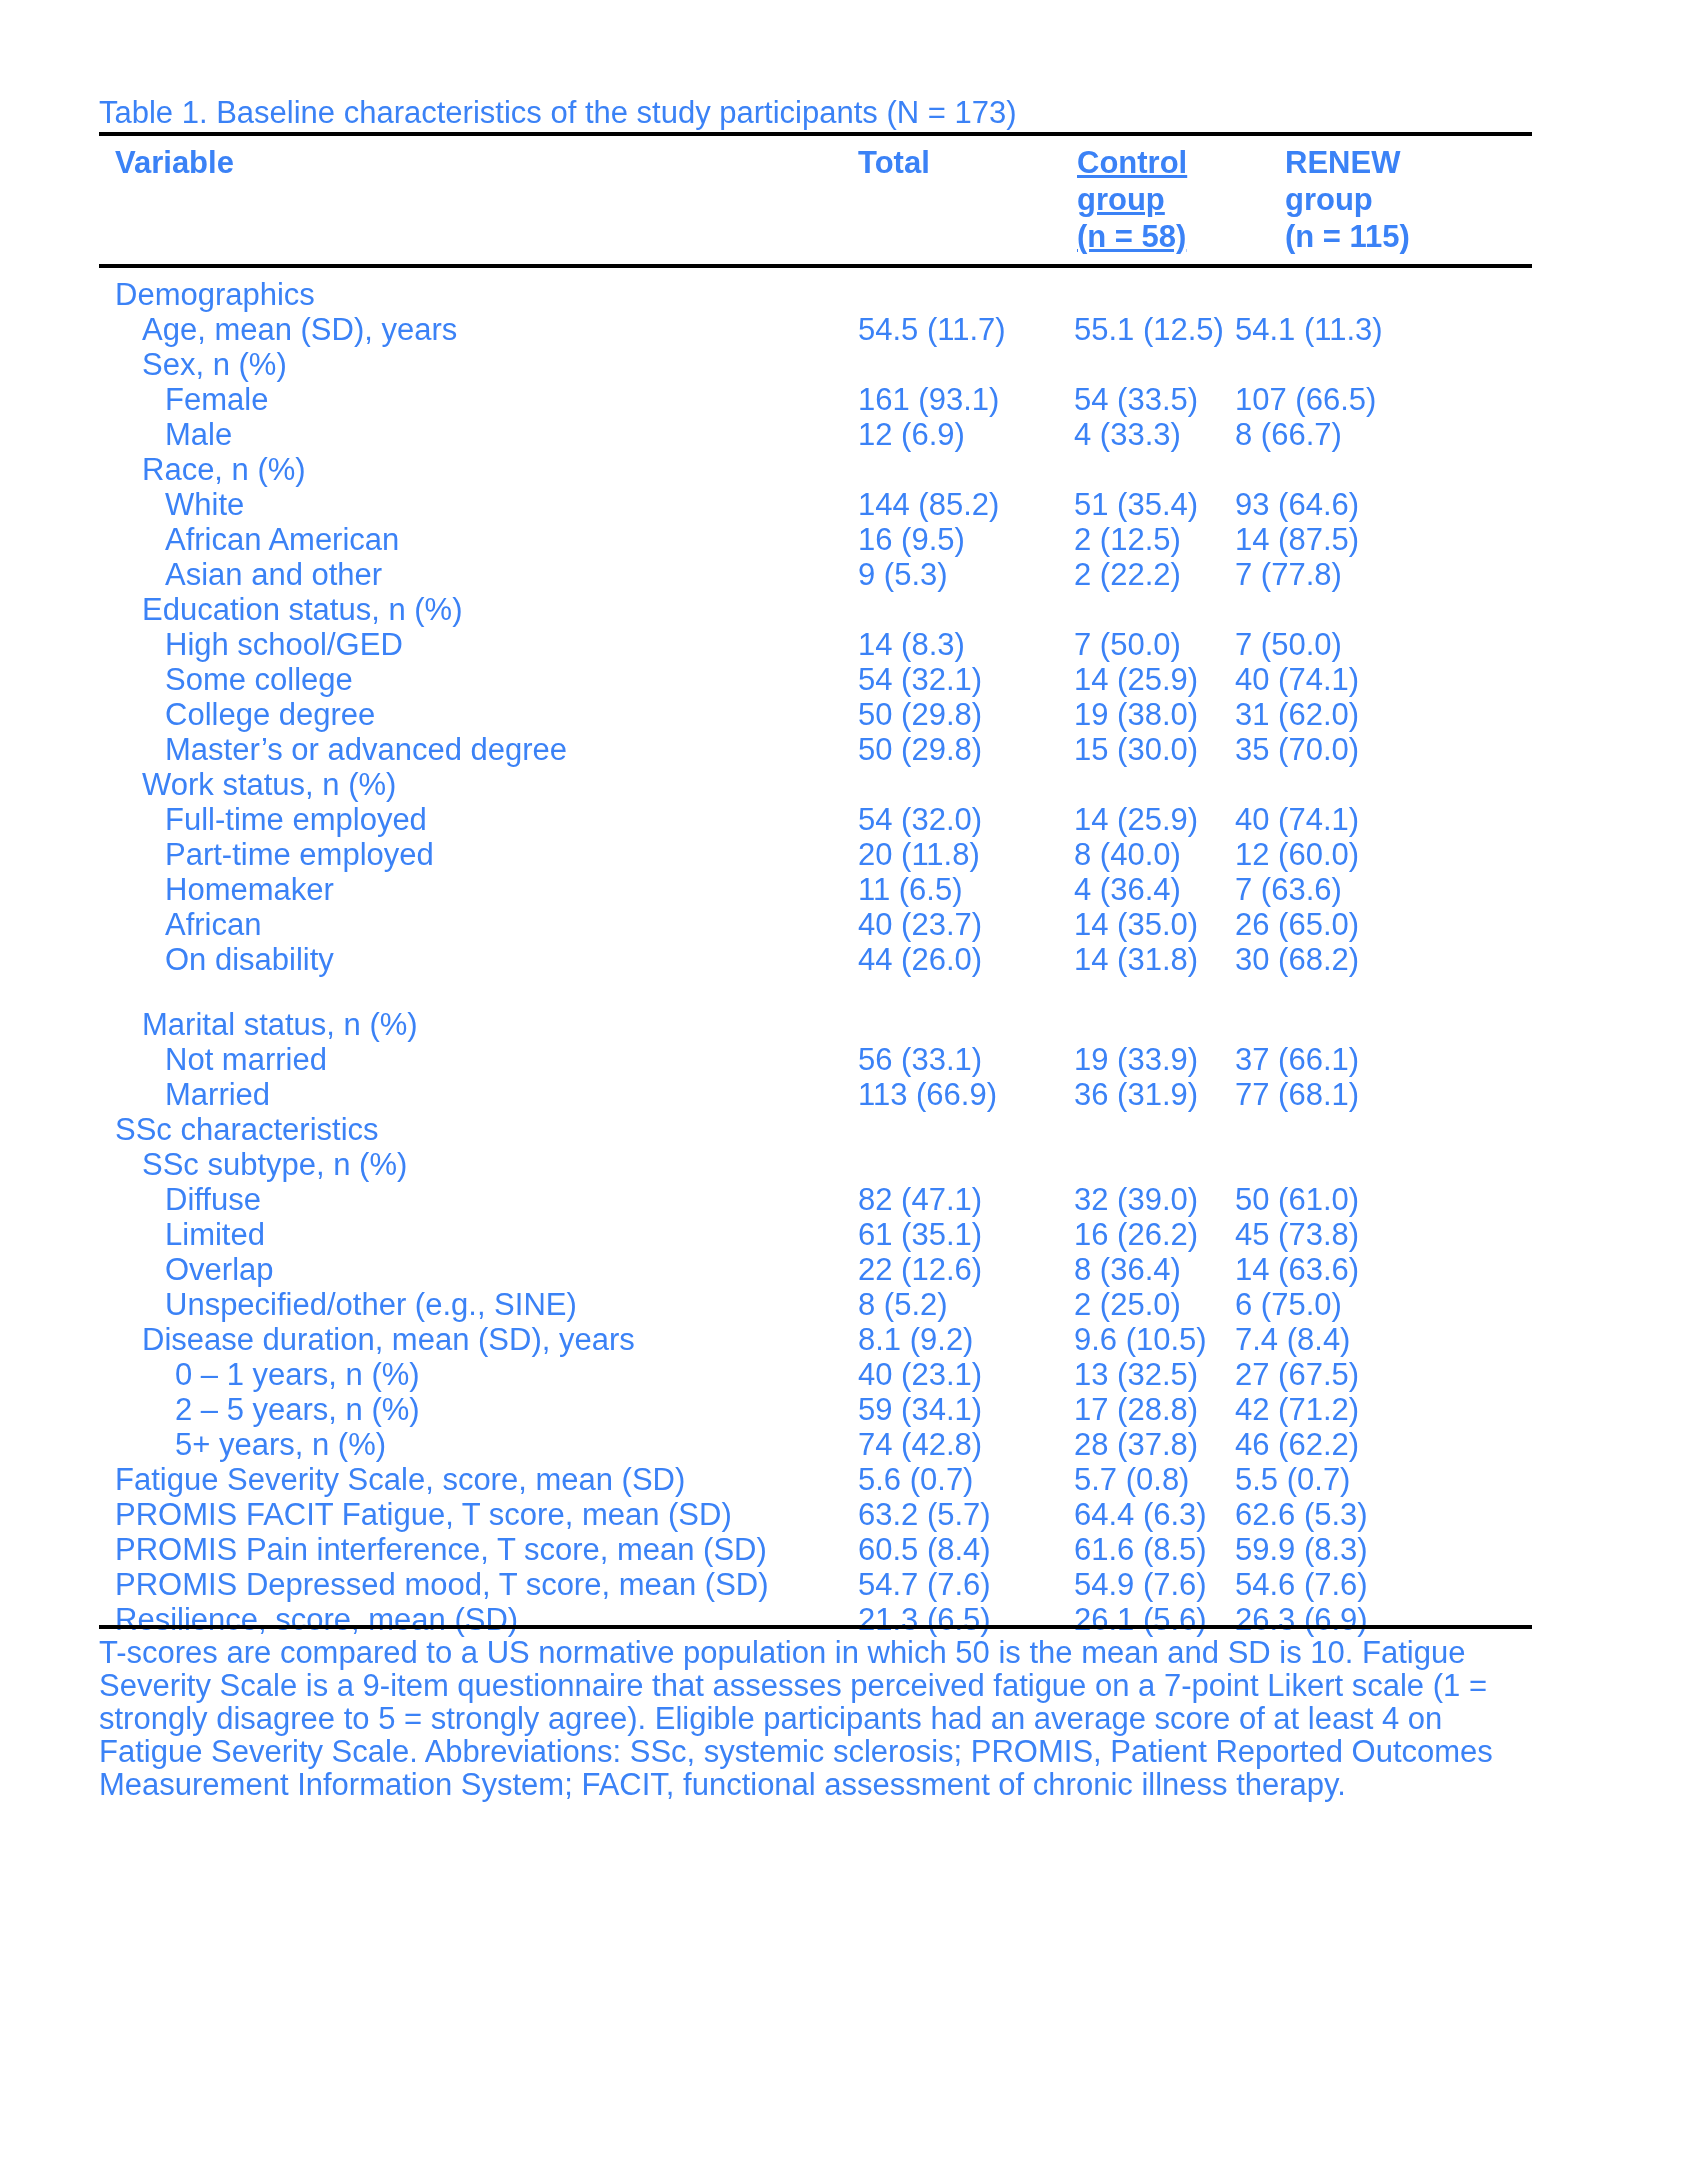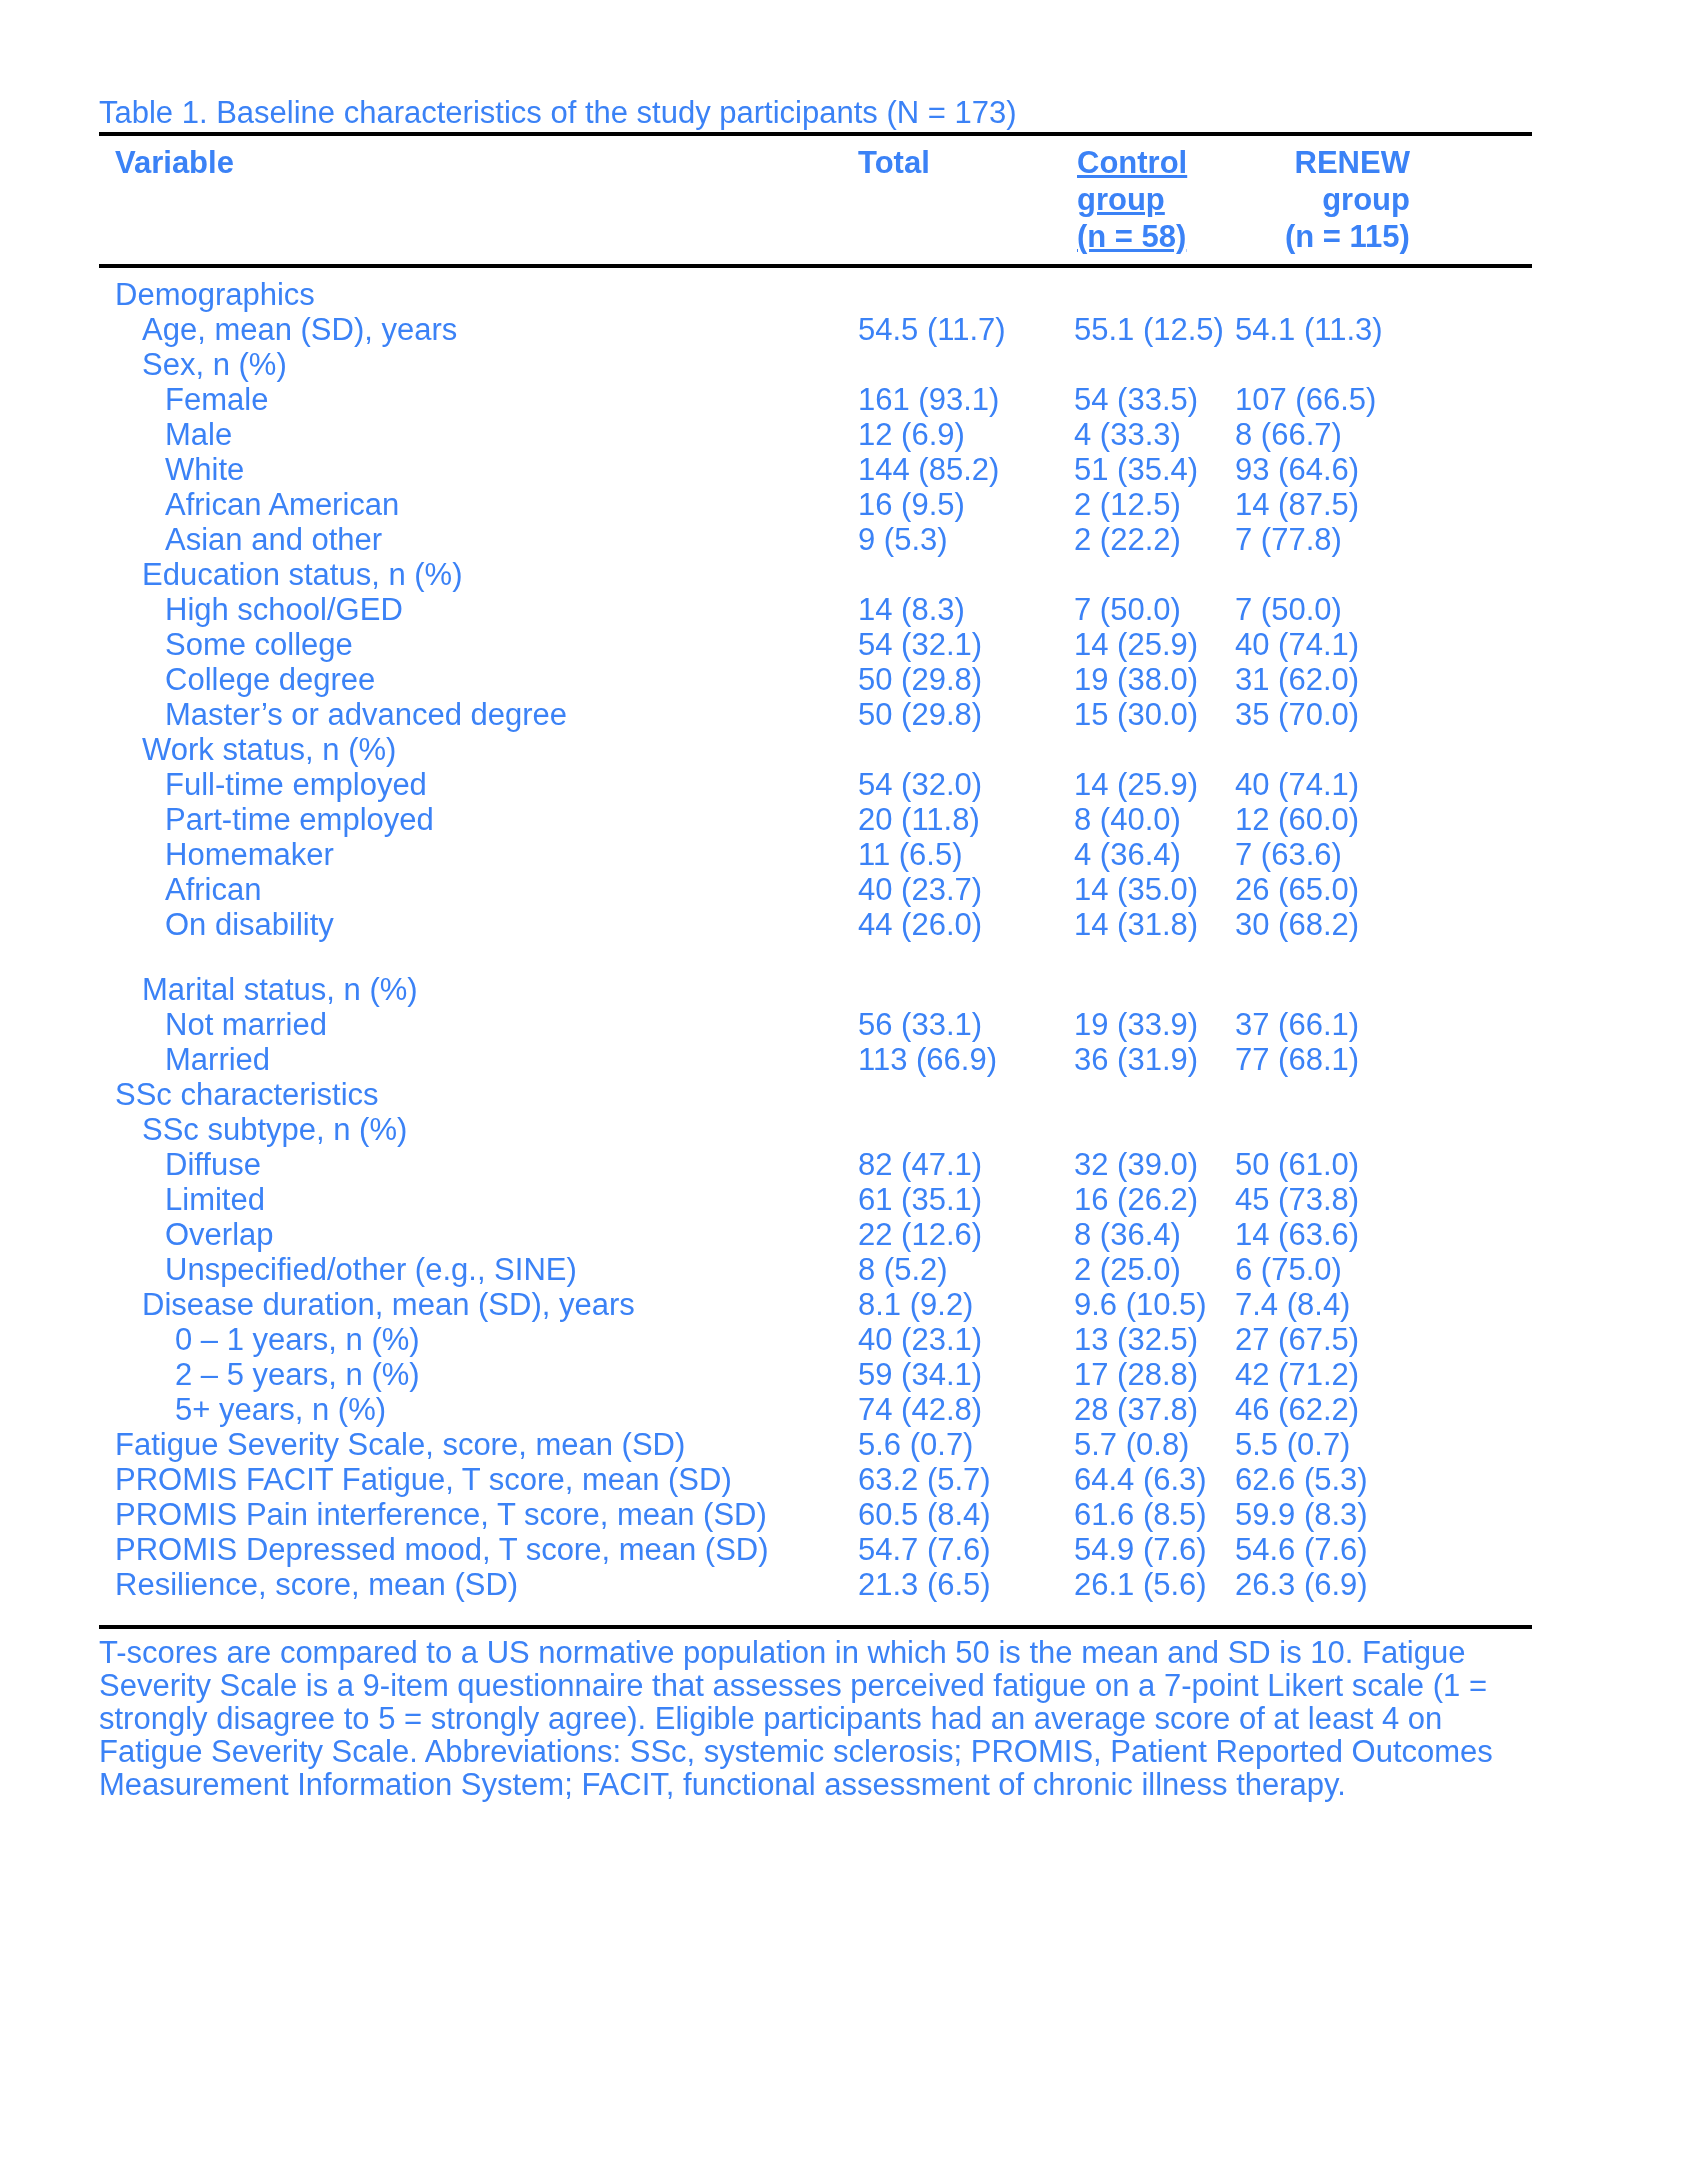--- a/index.html
+++ b/index.html
@@ -35,21 +35,21 @@
     position: absolute;
     top: 144px;
     font-size: 31px;
     line-height: 37px;
     font-weight: bold;
     white-space: pre-line;
   }
   .hdr-variable { left: 115px; }
   .hdr-total    { left: 858px; }
   .hdr-control  { left: 1077px; text-decoration: underline; }
-  .hdr-renew    { left: 1285px; text-align: right; }
+  .hdr-renew    { left: 1285px; }
   .tbody {
     position: absolute;
     left: 99px;
     top: 277px;
     width: 1433px;
   }
   .trow {
     position: relative;
     height: 35px;
     font-size: 31px;
@@ -119,20 +119,23 @@
         <span class="val val-control">54 (33.5)</span>
         <span class="val val-renew">107 (66.5)</span>
       </div>
       <div class="trow">
         <span class="lbl ind2">Male</span>
         <span class="val val-total">12 (6.9)</span>
         <span class="val val-control">4 (33.3)</span>
         <span class="val val-renew">8 (66.7)</span>
       </div>
       <div class="trow">
+        <span class="lbl ind1">Race, n (%)</span>
+      </div>
+      <div class="trow">
         <span class="lbl ind2">White</span>
         <span class="val val-total">144 (85.2)</span>
         <span class="val val-control">51 (35.4)</span>
         <span class="val val-renew">93 (64.6)</span>
       </div>
       <div class="trow">
         <span class="lbl ind2">African American</span>
         <span class="val val-total">16 (9.5)</span>
         <span class="val val-control">2 (12.5)</span>
         <span class="val val-renew">14 (87.5)</span>

